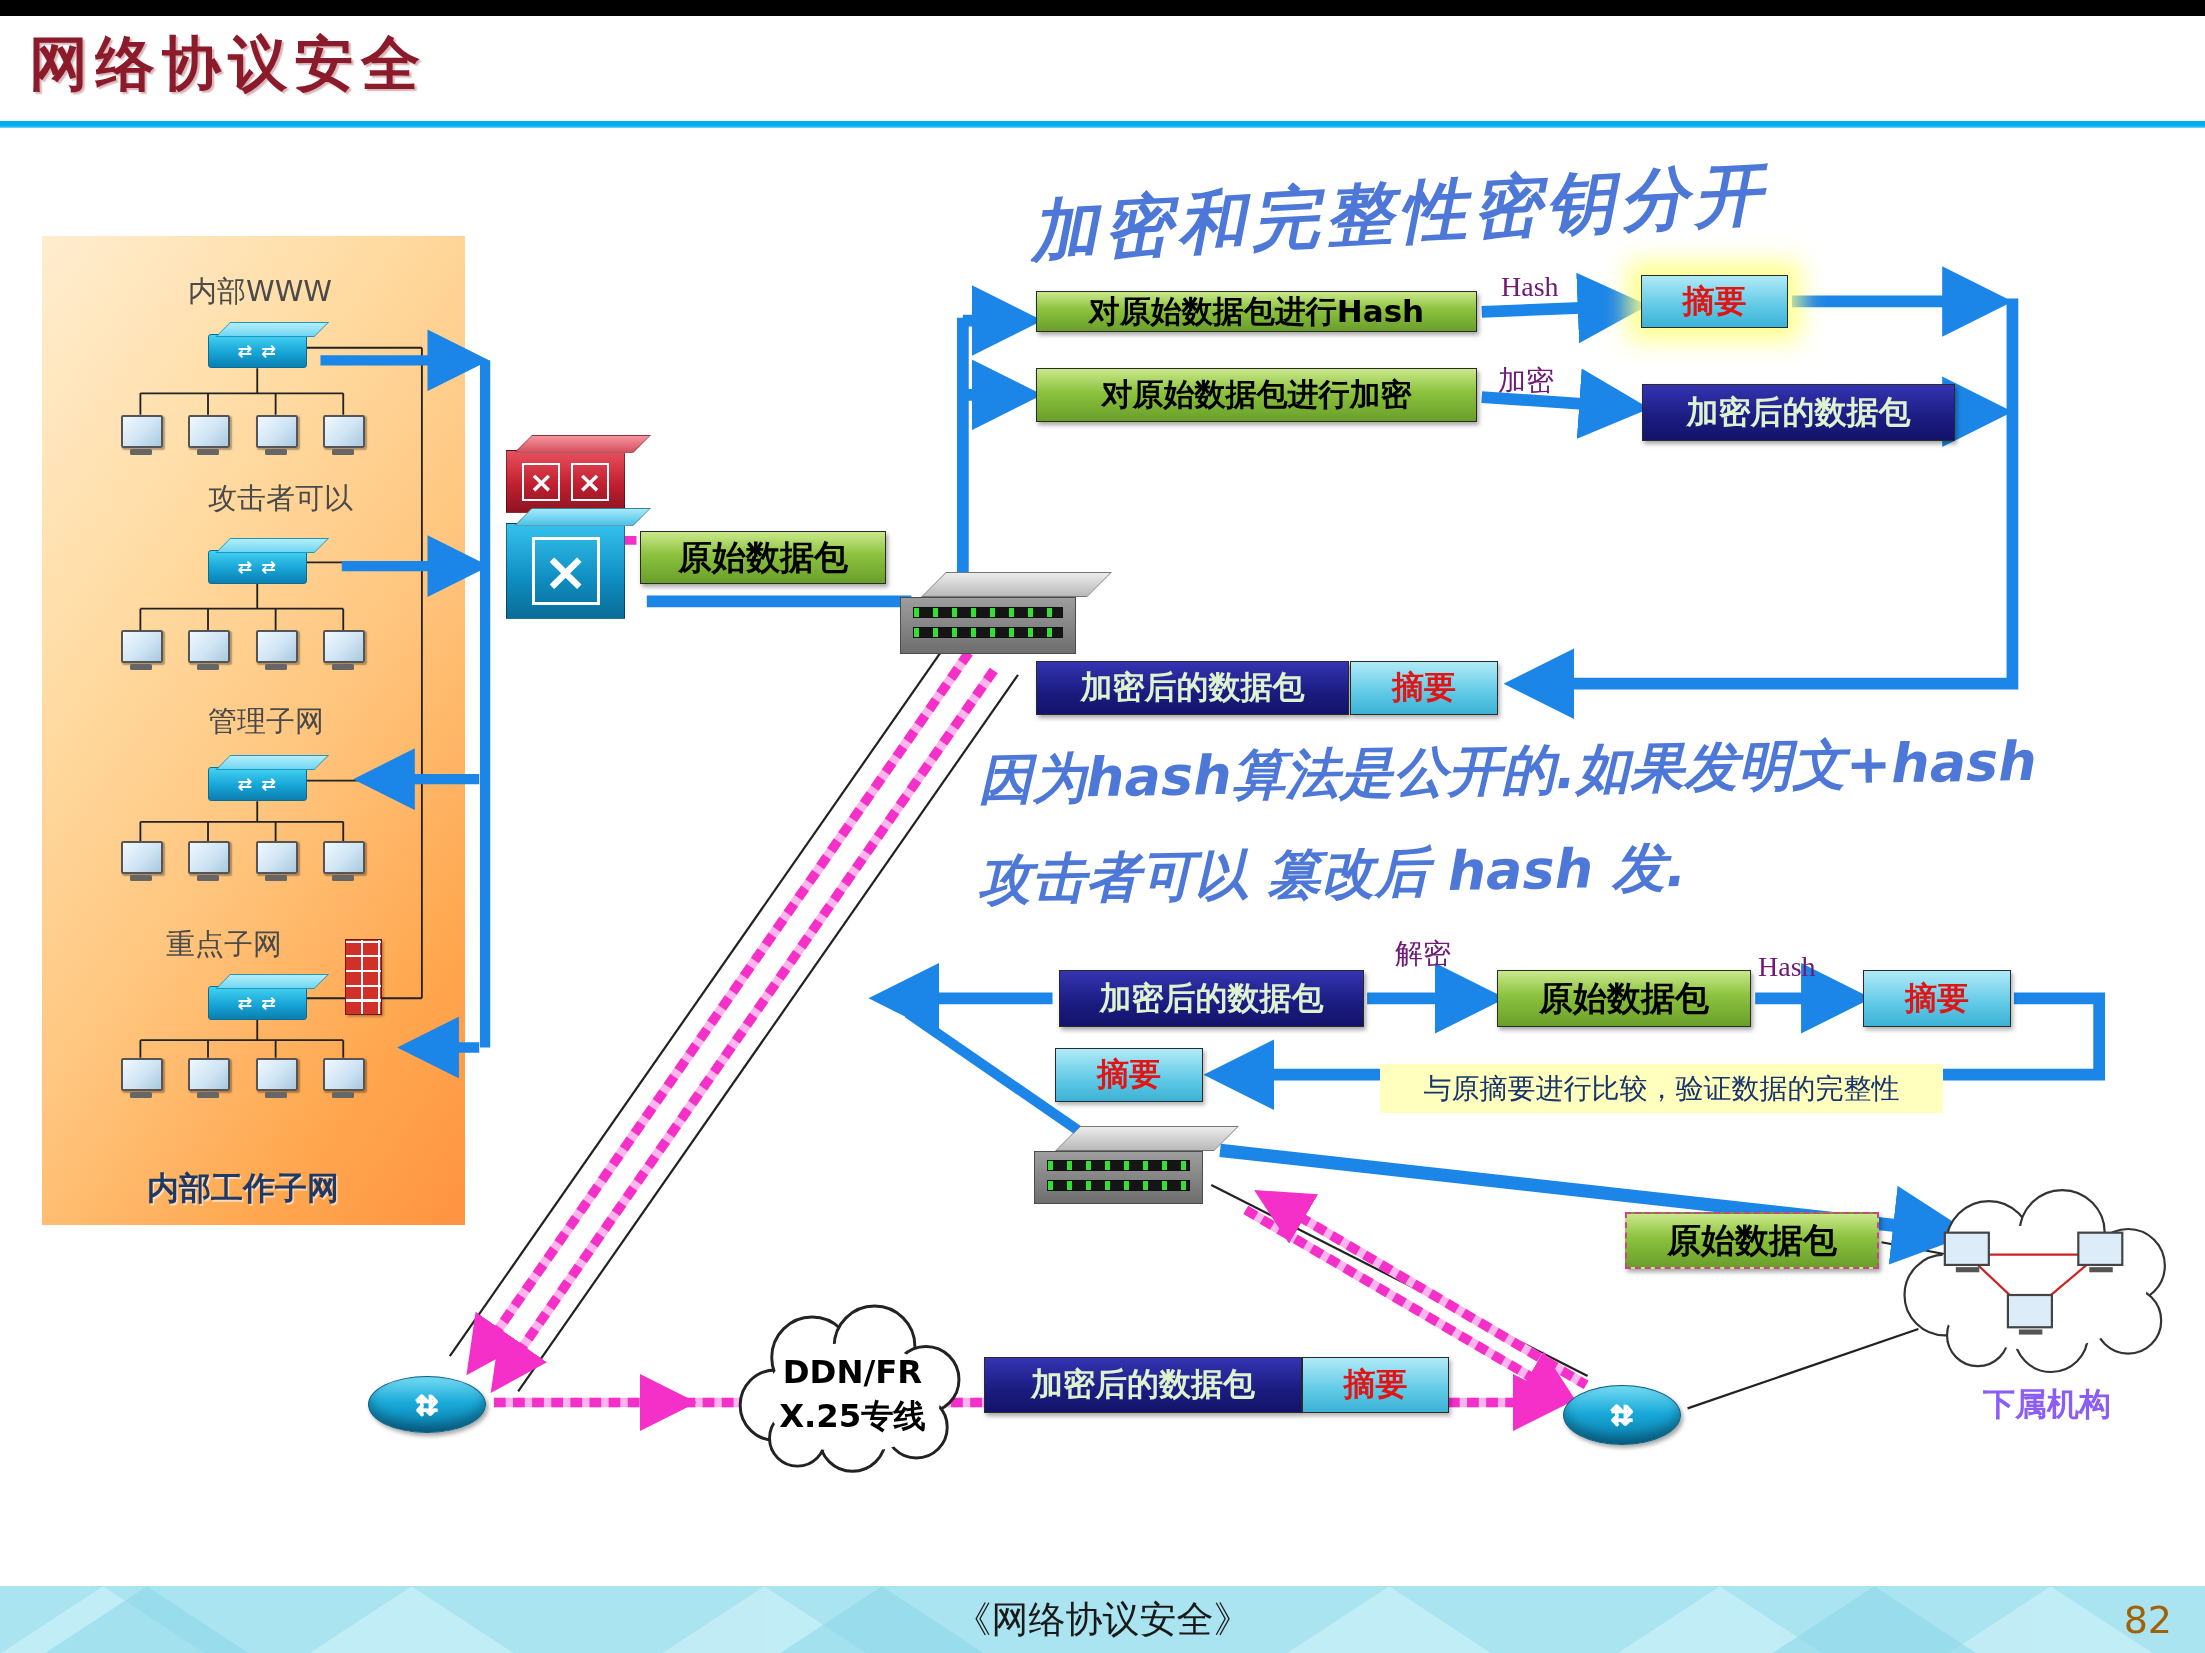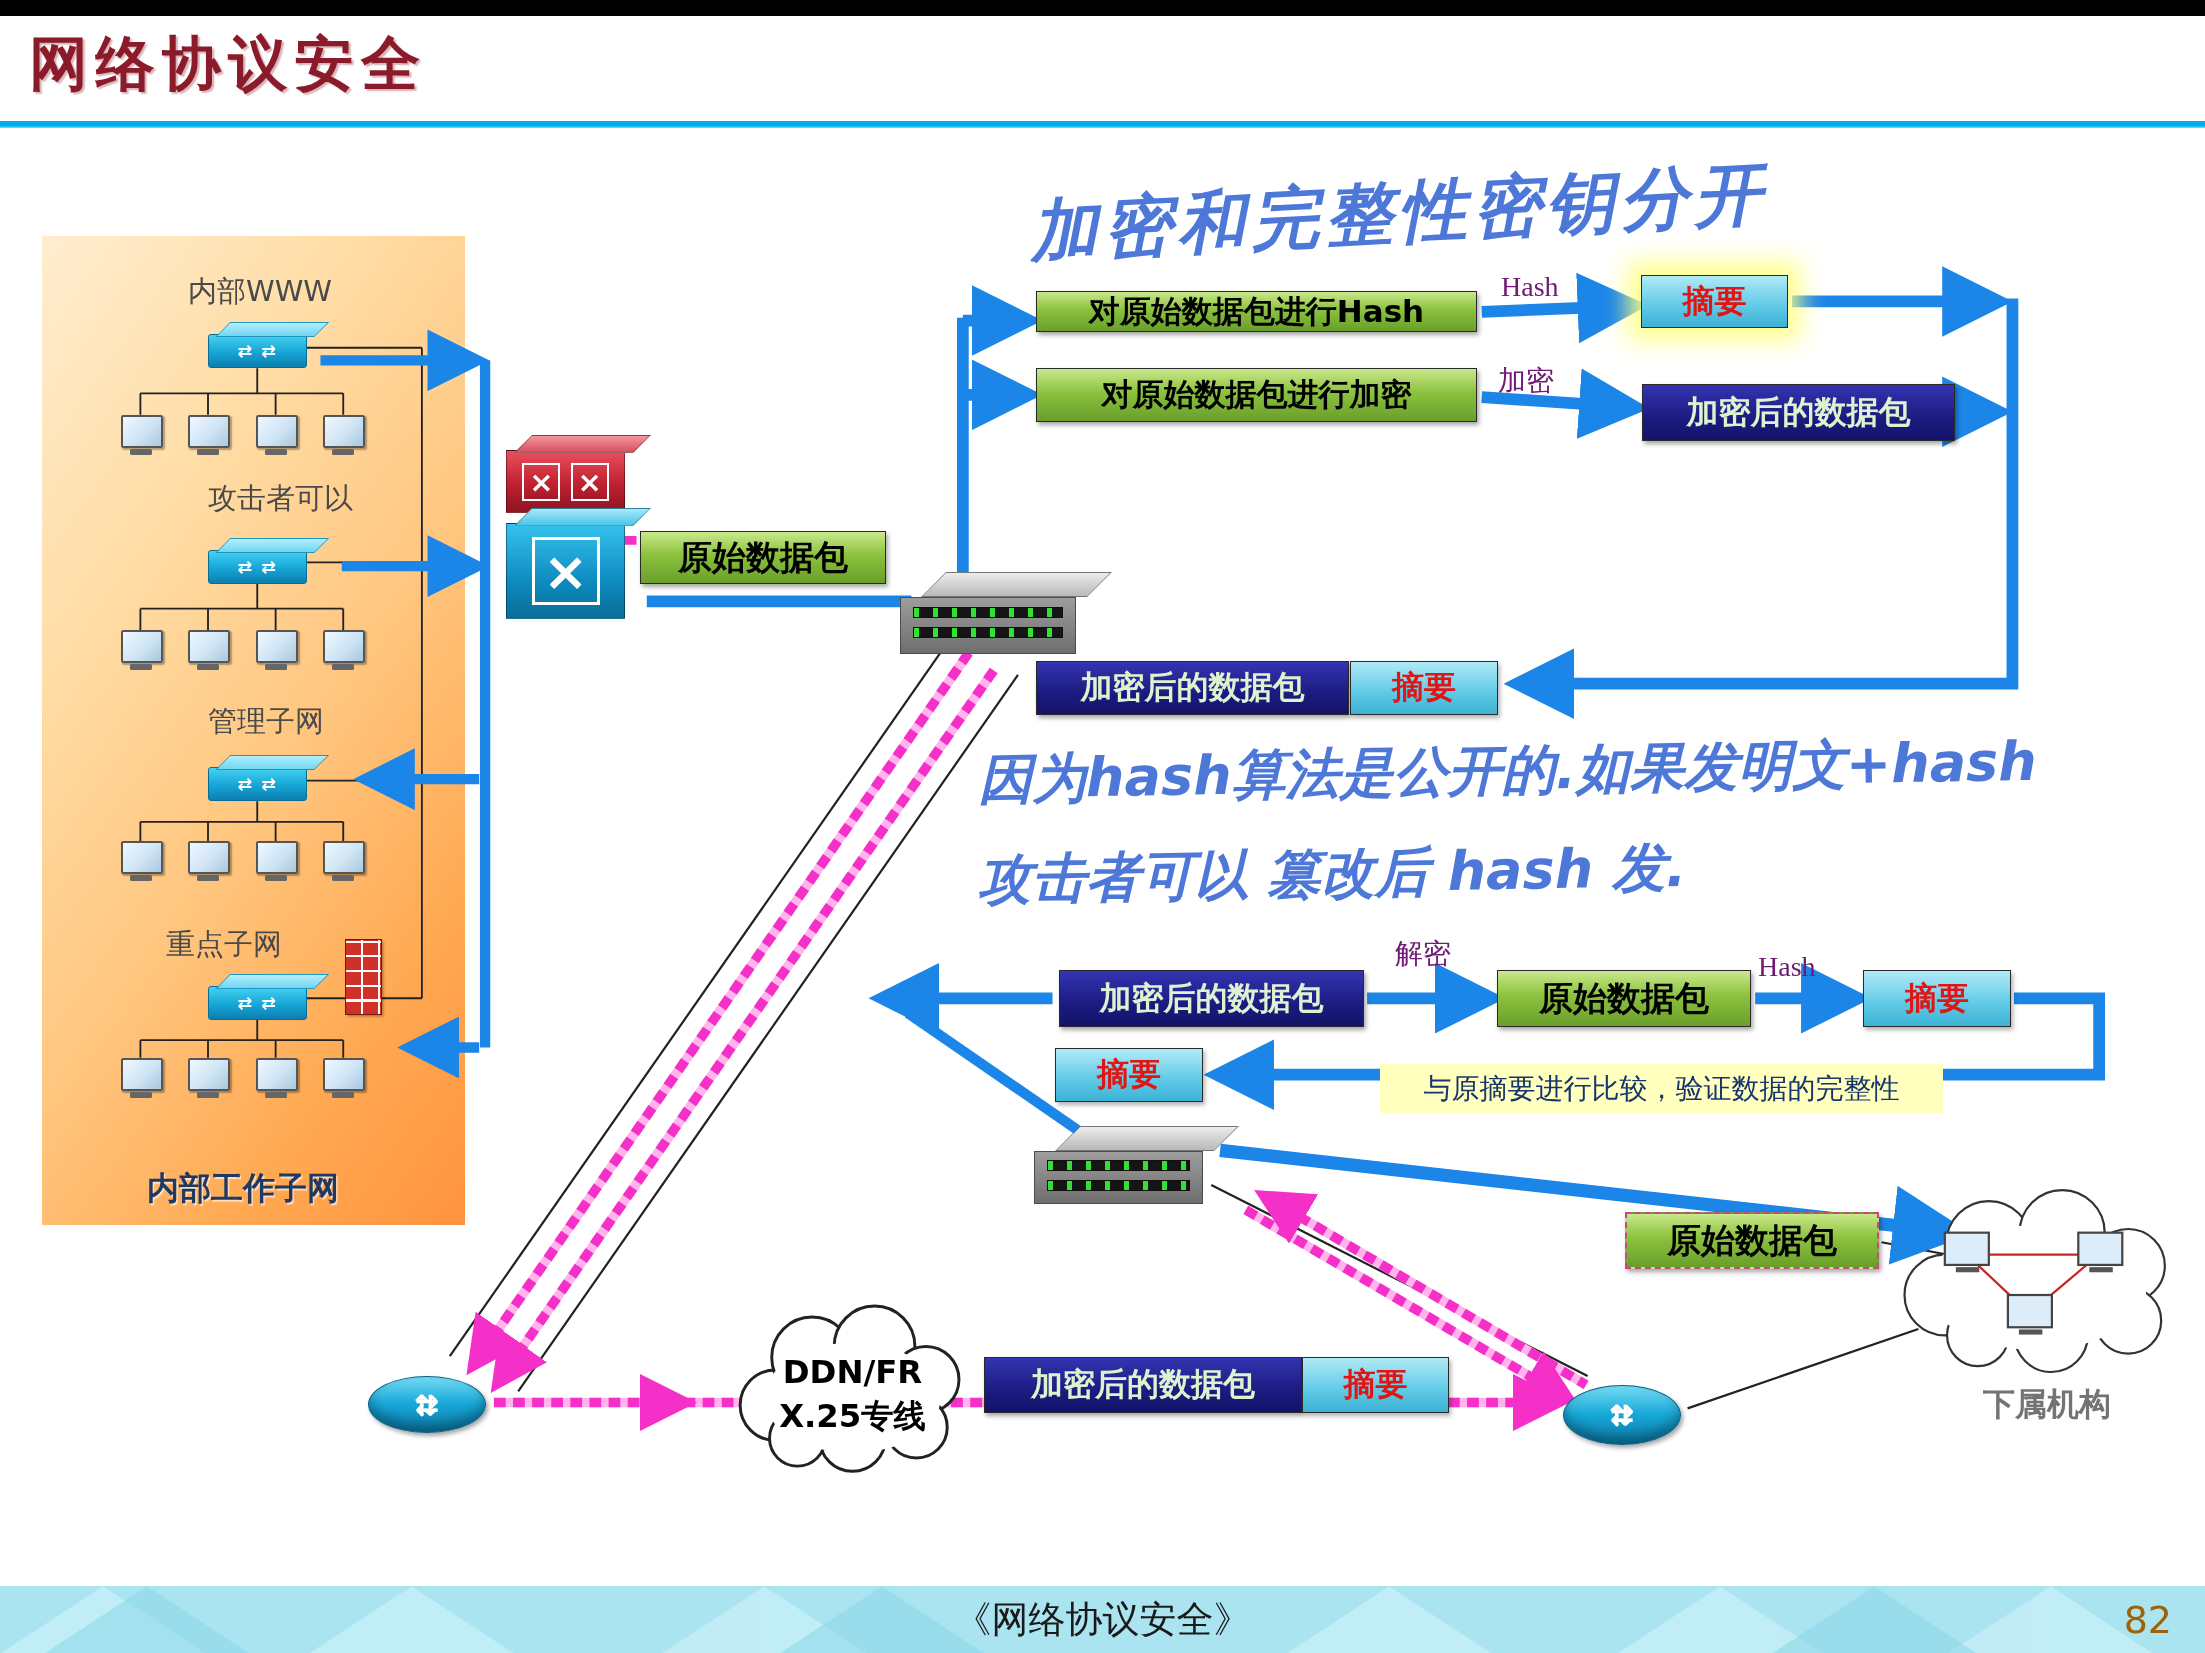--- a/index.html
+++ b/index.html
@@ -67,21 +67,21 @@
   .cyanb { background:linear-gradient(180deg,#b0eaf7 0%,#5fc9e6 60%,#3cb2d5 100%); color:#e01515; box-shadow:2.2px 2.9px 4.4px rgba(0,0,0,.3); }
   .glow  { box-shadow:0 0 23.5px 13.2px rgba(255,255,130,.95); }
   .dashed-pink { border:2.9px dashed #cc4488; }
 
   .tag { position:absolute; font-family:"Liberation Serif","DejaVu Serif",serif; font-size:28px; color:#701a75; }
   .note-yellow { position:absolute; background:#ffffbe; color:#17356b; font-family:"Liberation Serif","DejaVu Serif",serif; font-size:28px; display:flex; align-items:center; justify-content:center; }
 
   
   .hand { position:absolute; color:#4d78d8; font-style:italic; font-weight:600; white-space:nowrap; }
 
-  .wan-label { position:absolute; font-size:32px; font-weight:bold; color:#737373; }
+  .wan-label { position:absolute; font-size:32px; font-weight:bold; color:#8b5cf6; }
 
   
   .footer { position:absolute; left:0; top:1586px; width:2205px; height:68px; background:#a9e4f0; }
   .footer-text { position:absolute; left:0; top:0; width:100%; height:100%; display:flex; align-items:center; justify-content:center; font-size:37px; color:#1a1a1a; }
   .page-num { position:absolute; right:33px; top:11.8px; font-size:38px; color:#a16207; }
 </style>
 </head>
 <body>
 
 <div class="top-bar"></div>

